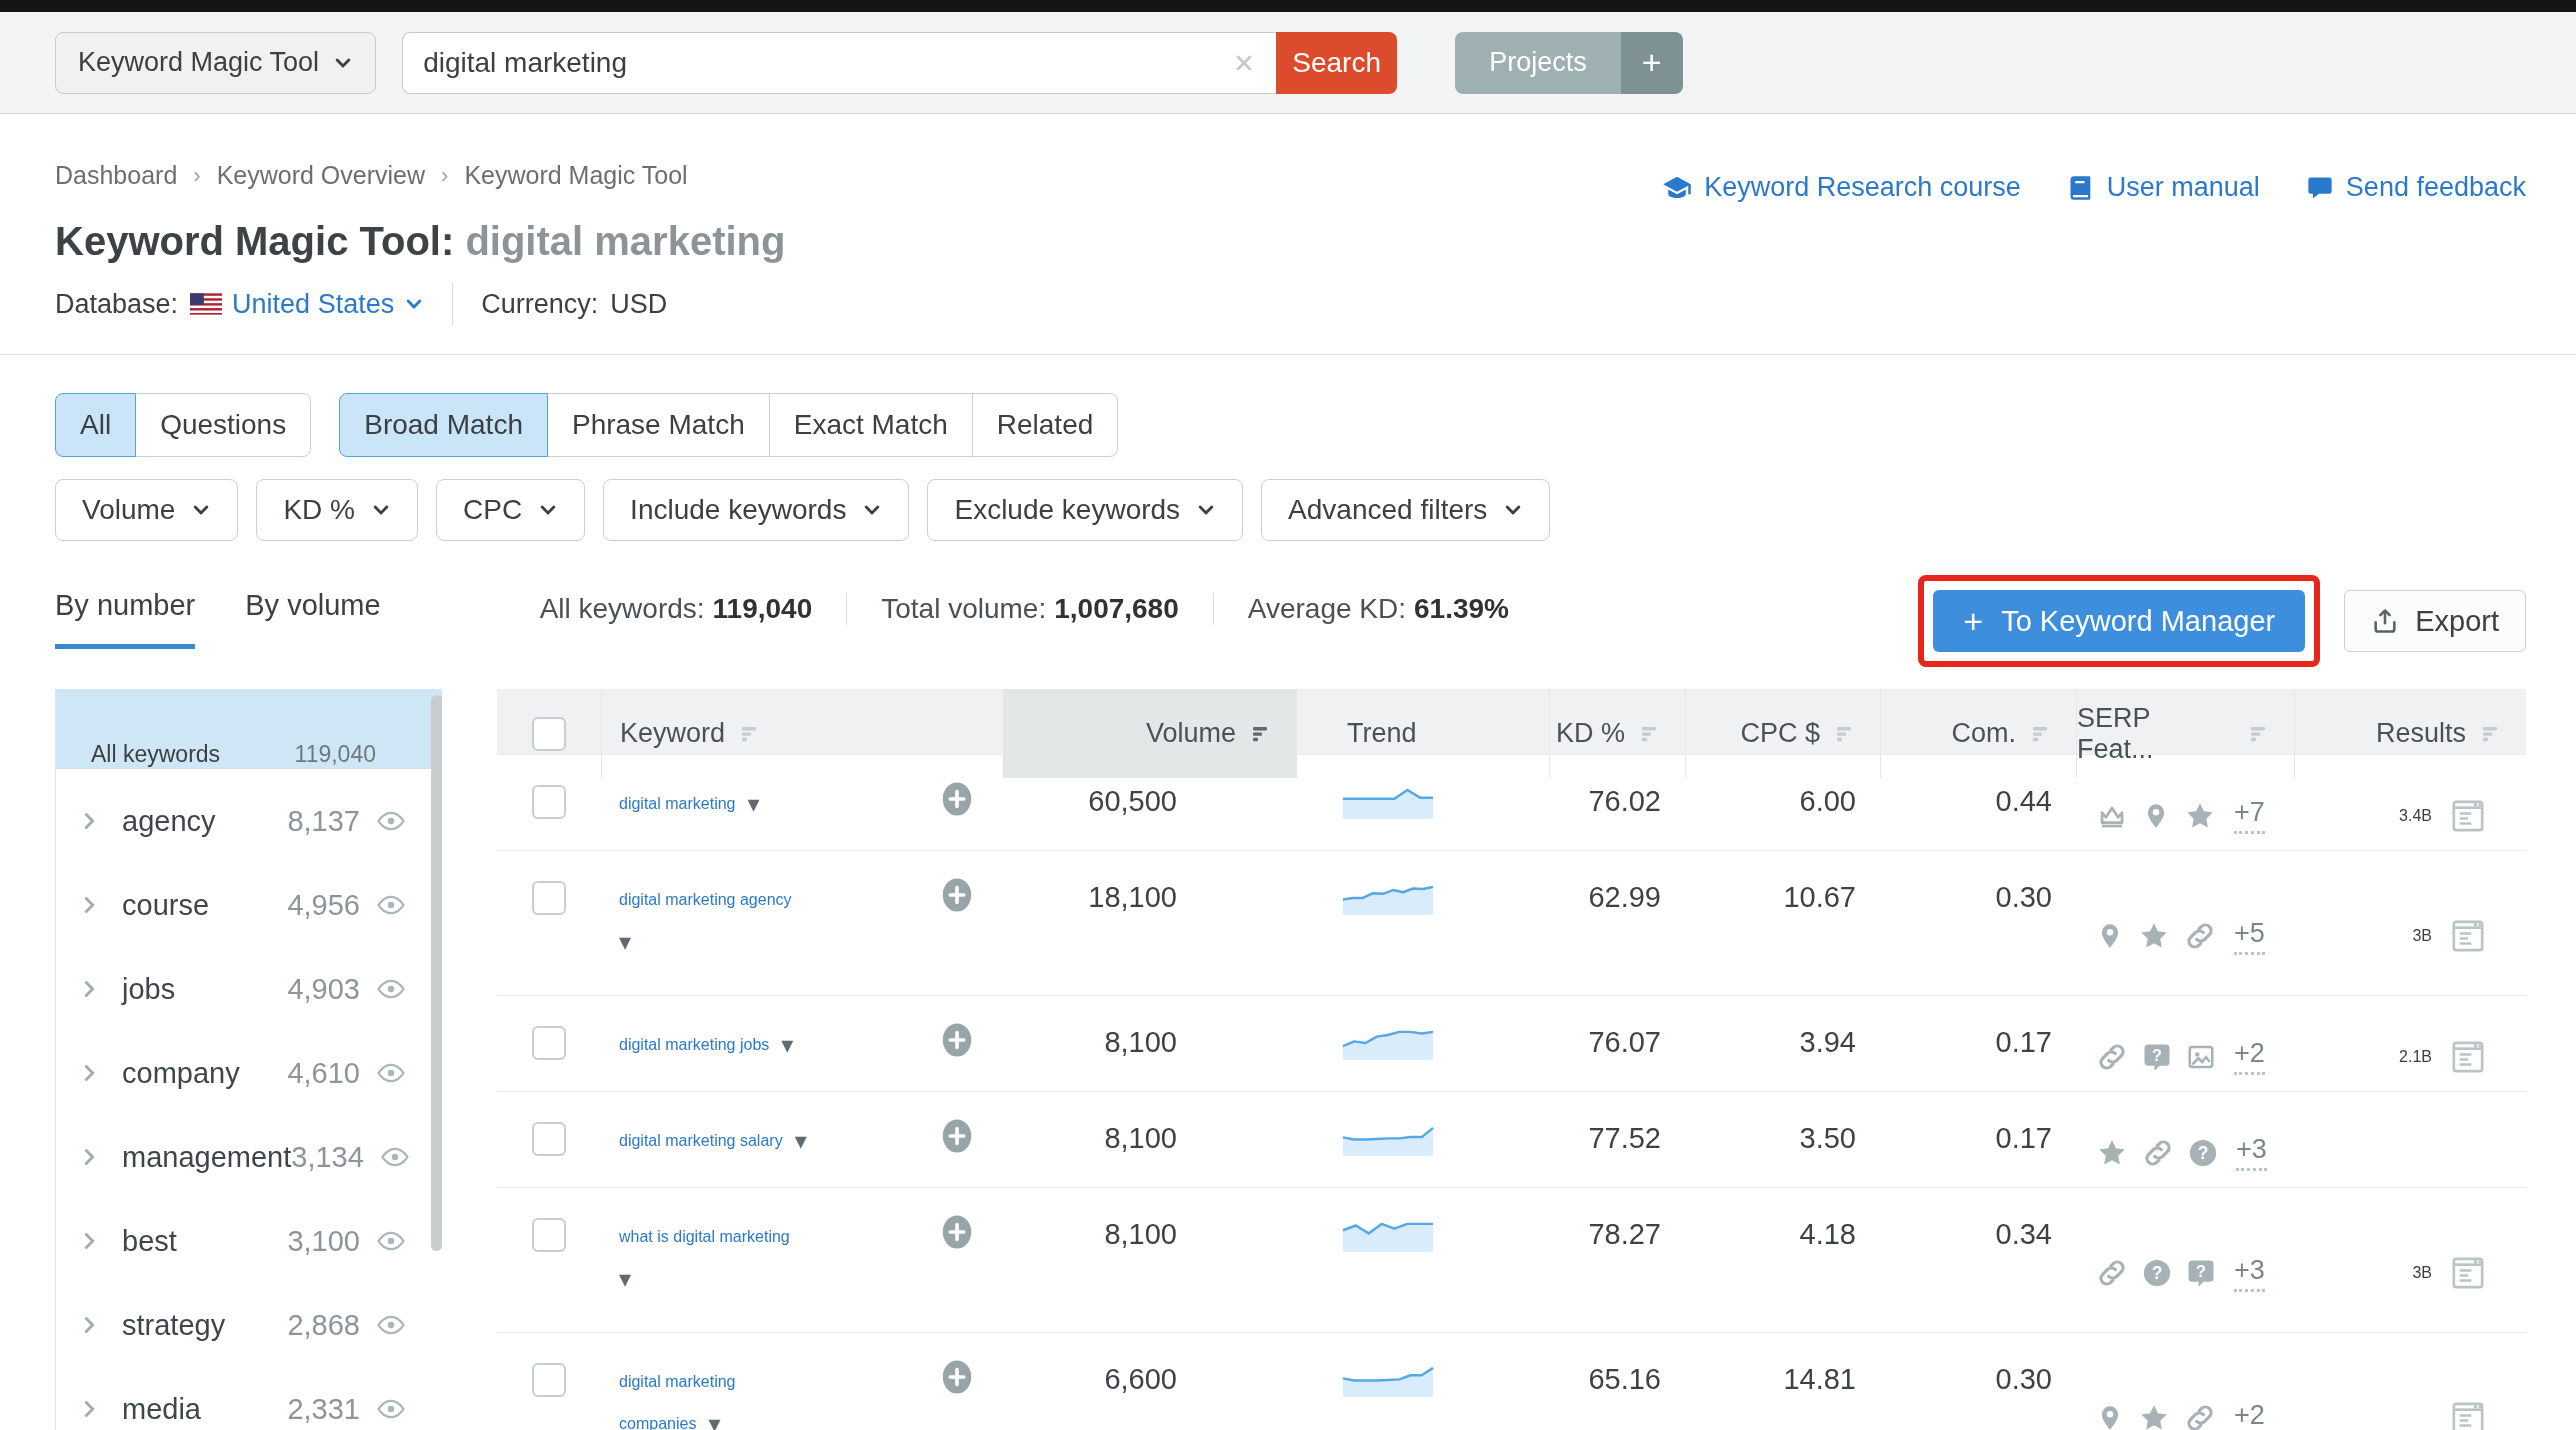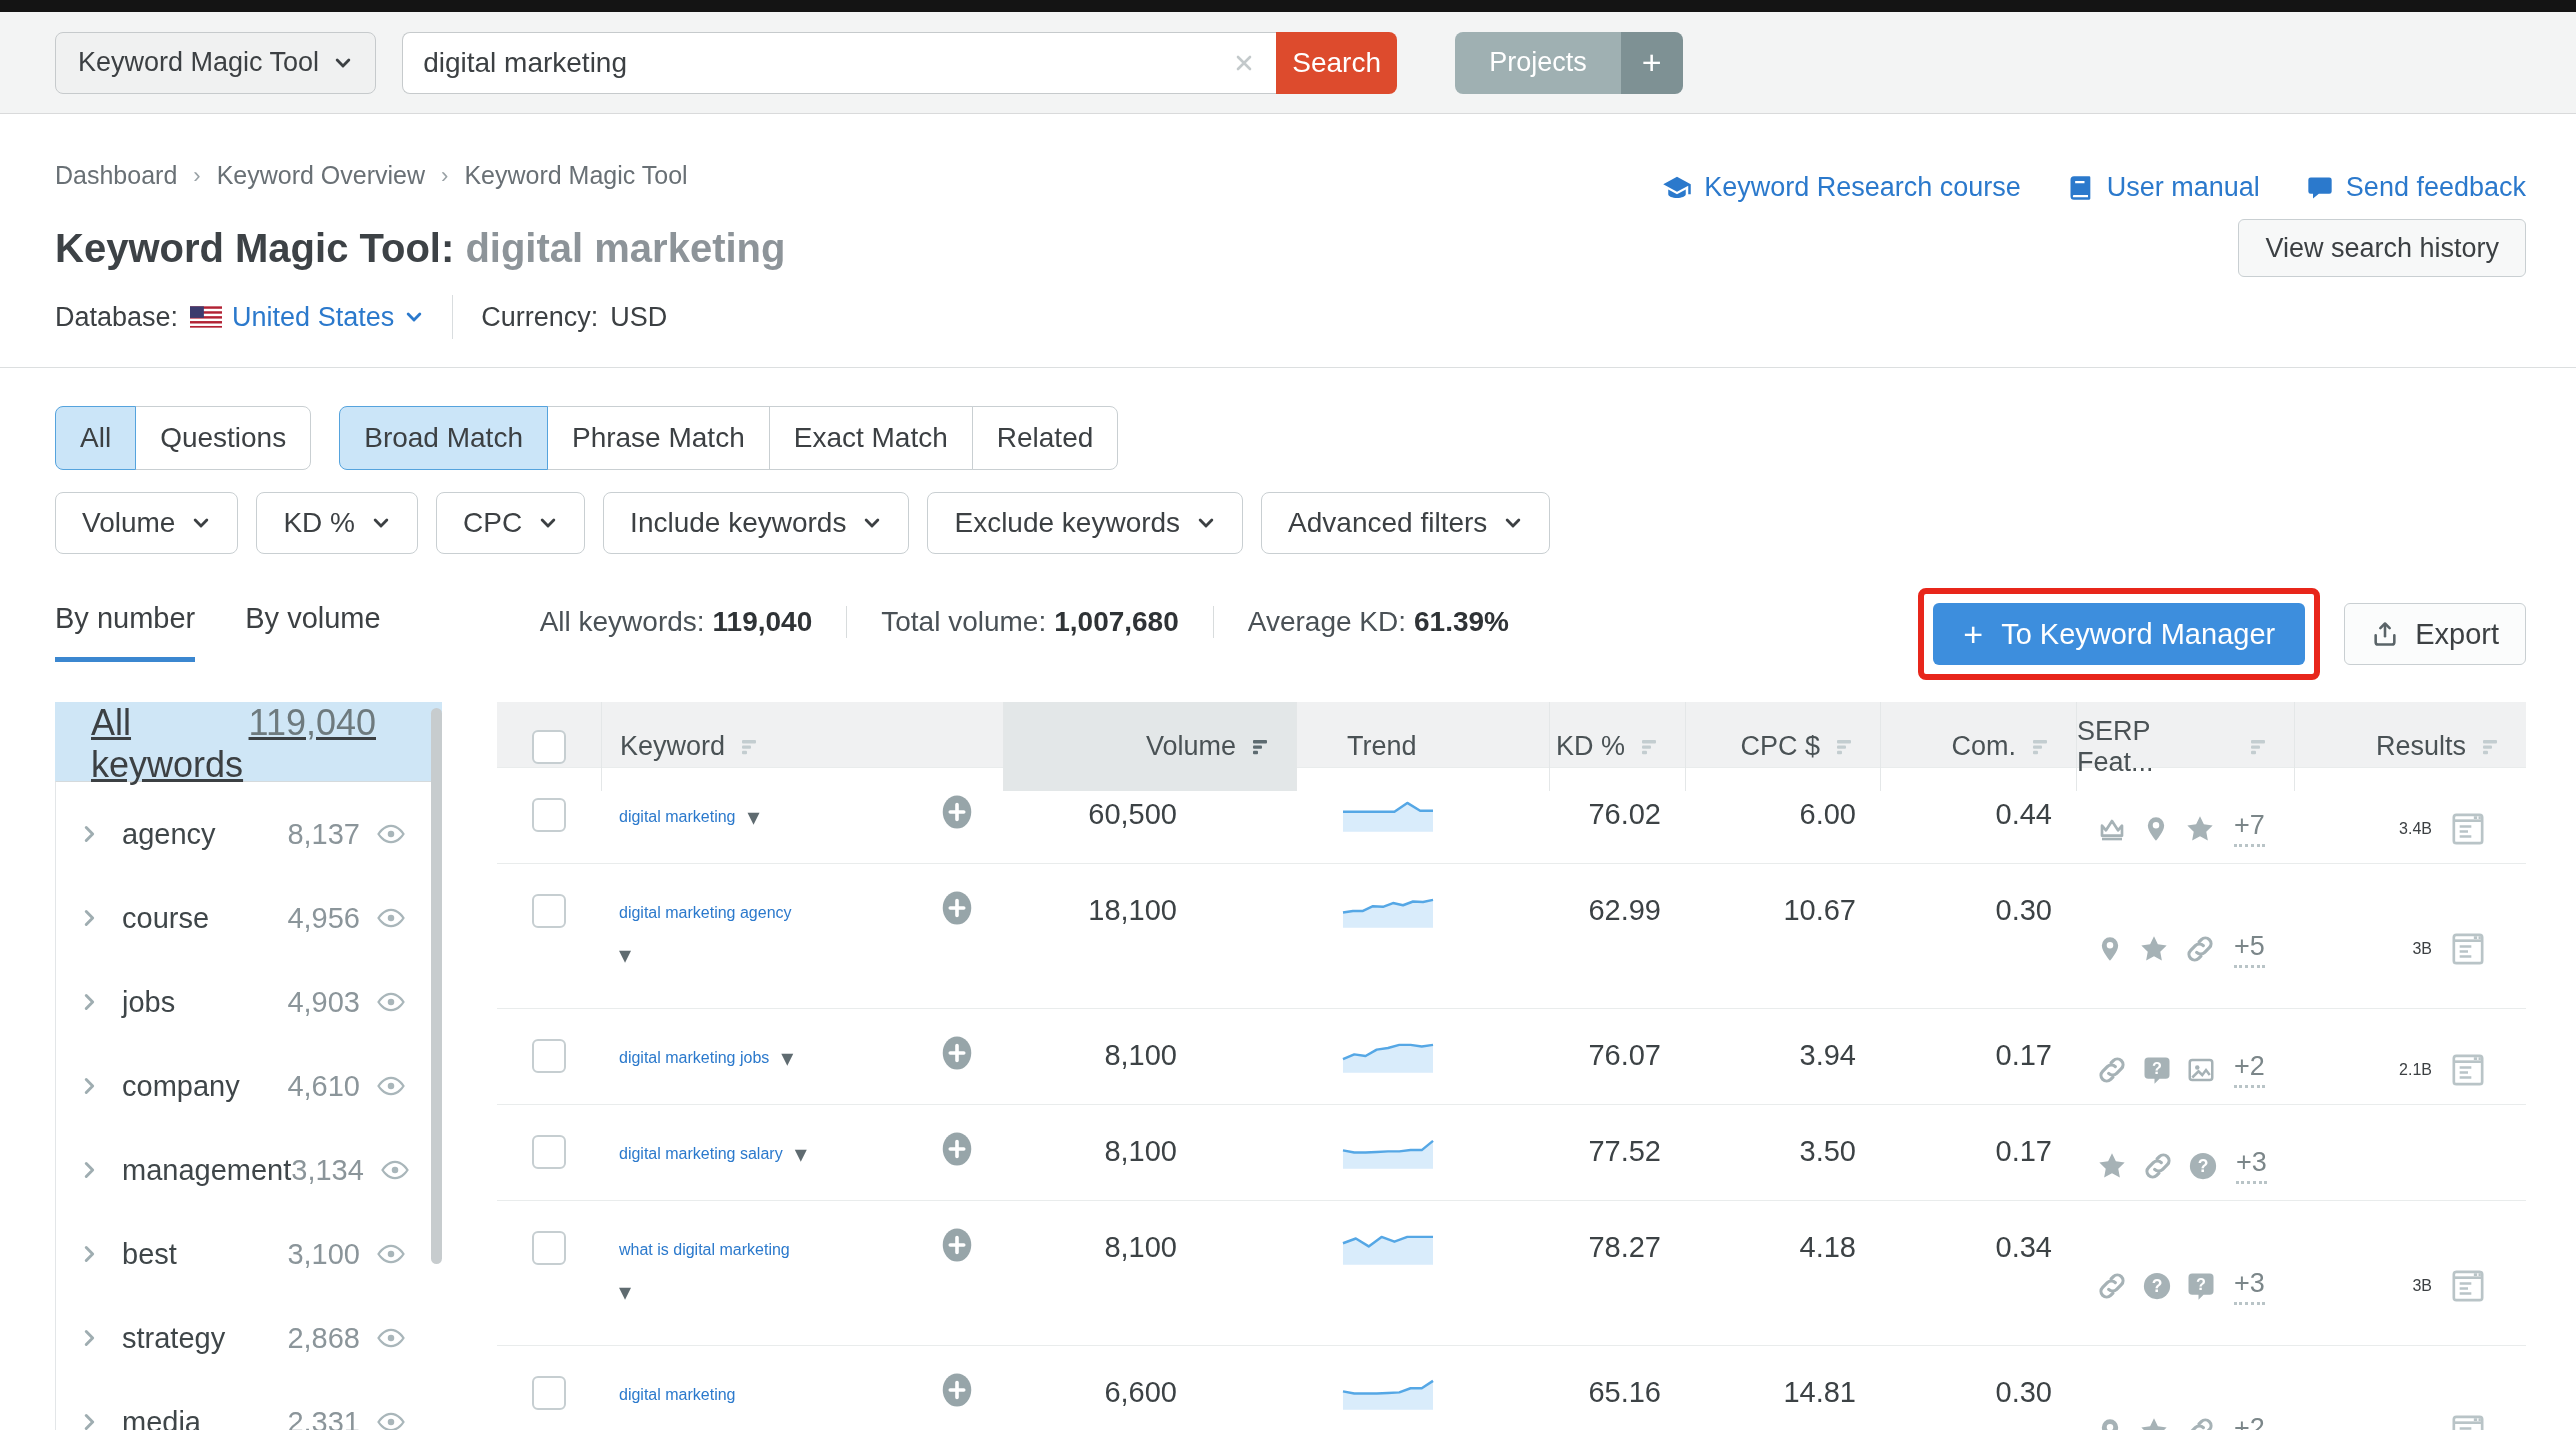--- a/index.html
+++ b/index.html
@@ -113,22 +113,22 @@
     height:62px; background:#fbfcfc; border:1px solid #c9cfd2; border-radius:6px;
     font-size:29px; color:#3c4043; padding:0 26px; display:flex; align-items:center; gap:16px; cursor:pointer;
     font-family:"Liberation Sans", sans-serif;
   }
   .export-btn .ic { color:#5a6468; }
 
   
   .main-row { display:flex; margin-top:22px; }
   .sidebar { width:387px; flex:none; position:relative; }
   .sb-all {
-    height:79px; background:#cfe6f6; display:flex; align-items:flex-start;
-    padding:0 36px; font-size:36px; cursor:pointer;text-decoration:underline;
+    height:79px; background:#cfe6f6; display:flex; align-items:flex-end;
+    padding:0 36px; font-size:23px; cursor:pointer;
   }
   .sb-all .count { margin-left:auto; margin-right:30px; color:#6e7a7e; }
   .sb-groups { border-left:1px solid #e3e6e8; border-top:1px solid #d5dadc; padding-top:10px; }
   .sb-item { height:84px; display:flex; align-items:center; padding:0 14px 0 22px; cursor:pointer; }
   .sb-item .ic { color:#9fadb1; margin-right:22px; }
   .sb-item .lbl { color:#3f4649; font-size:29px; }
   .sb-item .count { margin-left:auto; color:#8b959a; font-size:29px; }
   .sb-item .eye { color:#a9b6ba; margin-left:16px; cursor:pointer; }
   .sb-scrollbar {
     position:absolute; right:0; top:6px; width:11px; height:556px;
@@ -235,21 +235,20 @@
             </svg>
           </span>
           <span>Send feedback</span>
         </span>
       </div>
   </div>
   <div class="title-row">
     <h1 class="page-title">
       <span>Keyword Magic Tool: </span><span class="query">digital marketing</span>
     </h1>
-    <button class="history-btn">View search history</button>
   </div>
   <div class="db-row">
     <span class="db-label">Database:</span>
     <span class="db-value">
       <span class="ic">
           <svg width="32" height="22" viewBox="0 0 30 20">
             <rect width="30" height="20" fill="#b22234"></rect>
             <g fill="#fff">
               <rect y="2.3" width="30" height="2.3"></rect>
               <rect y="6.9" width="30" height="2.3"></rect>

